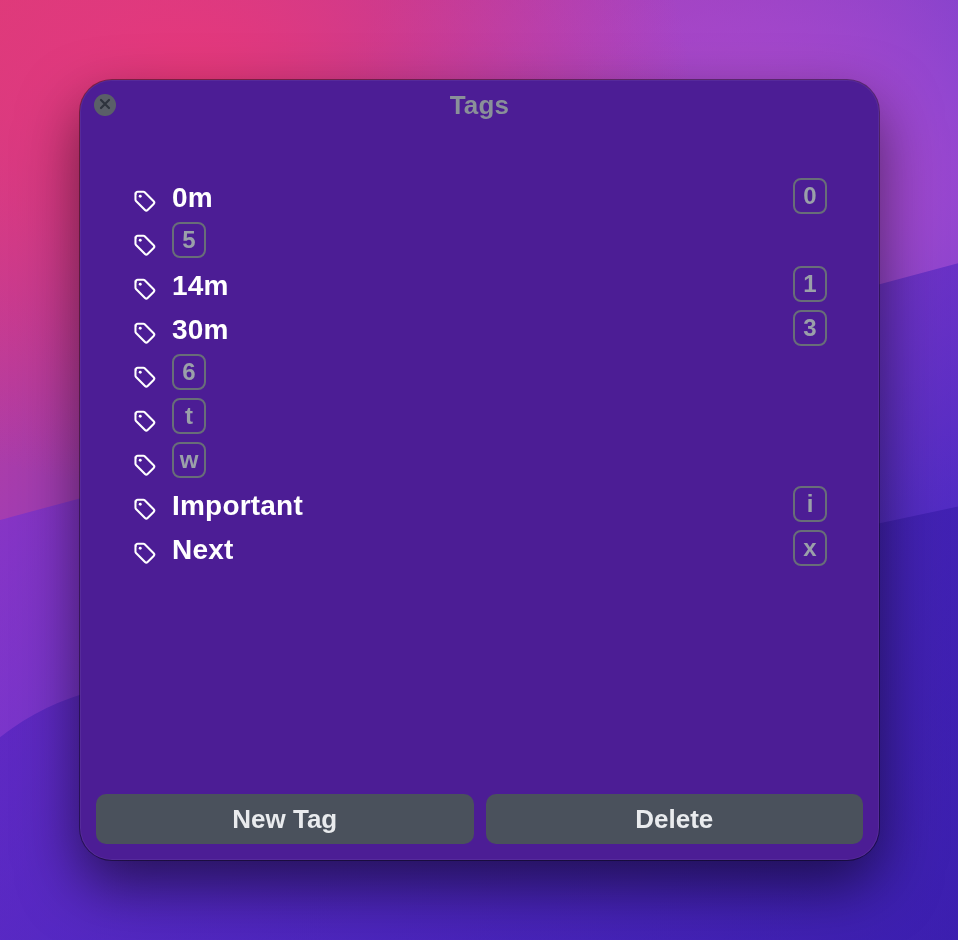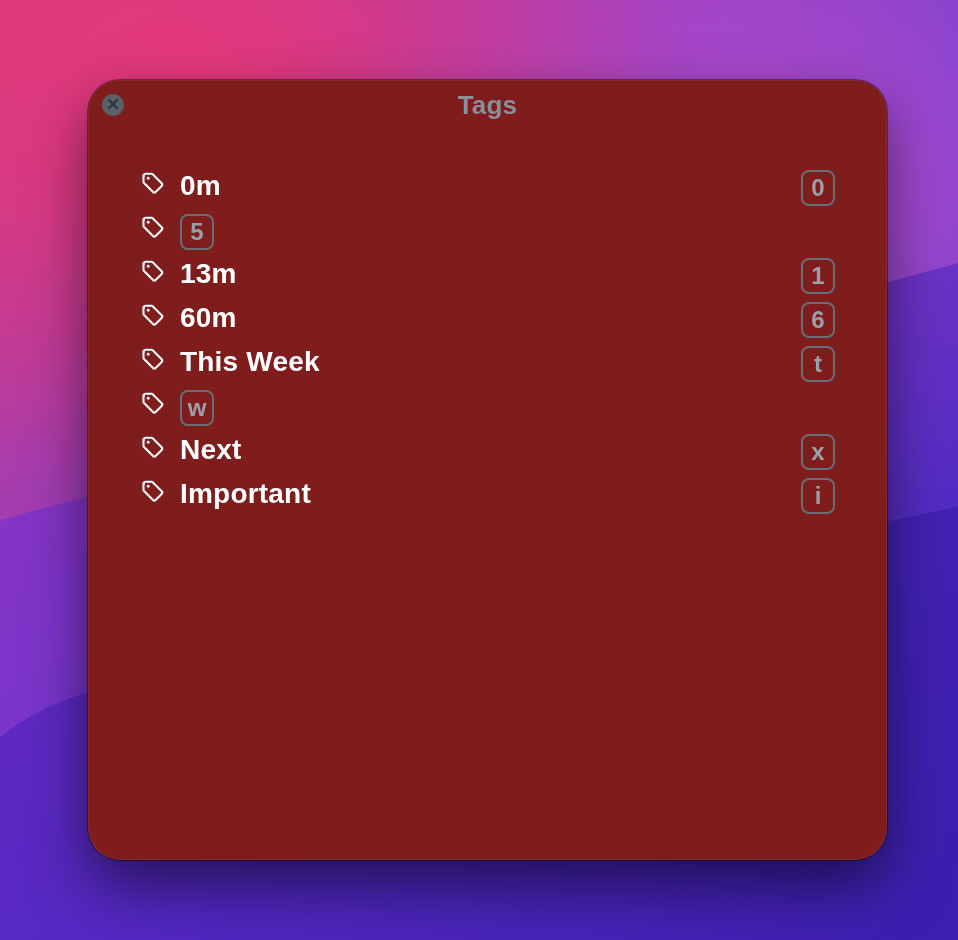--- a/index.html
+++ b/index.html
@@ -37,25 +37,25 @@
       top: 600px;
       width: 1300px;
       height: 600px;
       background: linear-gradient(120deg, rgba(70,30,190,0.5), rgba(40,20,150,0.5));
       transform: rotate(-12deg);
       border-top-left-radius: 260px;
     }
 
     .panel {
       position: absolute;
-      left: 88px;
+      left: 80px;
       top: 80px;
       width: 799px;
       height: 780px;
-      background: #7f1d1d;
+      background: #4c1d95;
       border-radius: 32px;
       box-shadow:
         0 0 0 1px rgba(0,0,0,0.4),
         0 25px 60px rgba(0,0,0,0.55),
         inset 0 0 0 1px rgba(255,255,255,0.06);
       display: flex;
       flex-direction: column;
       z-index: 10;
     }
 
@@ -91,21 +91,21 @@
       letter-spacing: 0.2px;
     }
 
     .tag-list {
       flex: 1;
       padding: 40px 52px 10px 52px;
       overflow: hidden;
     }
     .tag-row {
       display: flex;
-      align-items: flex-start;
+      align-items: flex-end;
       height: 44px;
       cursor: pointer;
     }
     .tag-icon {
       width: 26px;
       height: 26px;
       flex-shrink: 0;
       margin-right: 14px;
       display: flex;
       align-items: center;
@@ -197,76 +197,88 @@
       <span class="shortcut-key">5</span>
     </div>
 
     <div class="tag-row">
       <span class="tag-icon">
         <svg viewBox="0 0 24 24" fill="none">
             <path d="M3.5 5.2c0-.94.76-1.7 1.7-1.7h5.3c.45 0 .88.18 1.2.5l8.3 8.3c.66.66.66 1.74 0 2.4l-5.6 5.6c-.66.66-1.74.66-2.4 0l-8.3-8.3a1.7 1.7 0 0 1-.5-1.2V5.2Z" stroke="#ffffff" stroke-width="1.9"></path>
             <circle cx="7.6" cy="7.6" r="1.35" fill="#ffffff"></circle>
           </svg>
       </span>
-      <span class="tag-label">13m</span>
+      <span class="tag-label">14m</span>
       <span class="shortcut-key">1</span>
     </div>
 
-
-
-    <div class="tag-row">
-      <span class="tag-icon">
-        <svg viewBox="0 0 24 24" fill="none">
-            <path d="M3.5 5.2c0-.94.76-1.7 1.7-1.7h5.3c.45 0 .88.18 1.2.5l8.3 8.3c.66.66.66 1.74 0 2.4l-5.6 5.6c-.66.66-1.74.66-2.4 0l-8.3-8.3a1.7 1.7 0 0 1-.5-1.2V5.2Z" stroke="#ffffff" stroke-width="1.9"></path>
-            <circle cx="7.6" cy="7.6" r="1.35" fill="#ffffff"></circle>
-          </svg>
-      </span>
-      <span class="tag-label">60m</span>
+    <div class="tag-row">
+      <span class="tag-icon">
+        <svg viewBox="0 0 24 24" fill="none">
+            <path d="M3.5 5.2c0-.94.76-1.7 1.7-1.7h5.3c.45 0 .88.18 1.2.5l8.3 8.3c.66.66.66 1.74 0 2.4l-5.6 5.6c-.66.66-1.74.66-2.4 0l-8.3-8.3a1.7 1.7 0 0 1-.5-1.2V5.2Z" stroke="#ffffff" stroke-width="1.9"></path>
+            <circle cx="7.6" cy="7.6" r="1.35" fill="#ffffff"></circle>
+          </svg>
+      </span>
+      <span class="tag-label">30m</span>
+      <span class="shortcut-key">3</span>
+    </div>
+
+
+    <div class="tag-row">
+      <span class="tag-icon">
+        <svg viewBox="0 0 24 24" fill="none">
+            <path d="M3.5 5.2c0-.94.76-1.7 1.7-1.7h5.3c.45 0 .88.18 1.2.5l8.3 8.3c.66.66.66 1.74 0 2.4l-5.6 5.6c-.66.66-1.74.66-2.4 0l-8.3-8.3a1.7 1.7 0 0 1-.5-1.2V5.2Z" stroke="#ffffff" stroke-width="1.9"></path>
+            <circle cx="7.6" cy="7.6" r="1.35" fill="#ffffff"></circle>
+          </svg>
+      </span>
       <span class="shortcut-key">6</span>
     </div>
 
     <div class="tag-row">
       <span class="tag-icon">
         <svg viewBox="0 0 24 24" fill="none">
             <path d="M3.5 5.2c0-.94.76-1.7 1.7-1.7h5.3c.45 0 .88.18 1.2.5l8.3 8.3c.66.66.66 1.74 0 2.4l-5.6 5.6c-.66.66-1.74.66-2.4 0l-8.3-8.3a1.7 1.7 0 0 1-.5-1.2V5.2Z" stroke="#ffffff" stroke-width="1.9"></path>
             <circle cx="7.6" cy="7.6" r="1.35" fill="#ffffff"></circle>
           </svg>
       </span>
-      <span class="tag-label">This Week</span>
       <span class="shortcut-key">t</span>
     </div>
 
     <div class="tag-row">
       <span class="tag-icon">
         <svg viewBox="0 0 24 24" fill="none">
             <path d="M3.5 5.2c0-.94.76-1.7 1.7-1.7h5.3c.45 0 .88.18 1.2.5l8.3 8.3c.66.66.66 1.74 0 2.4l-5.6 5.6c-.66.66-1.74.66-2.4 0l-8.3-8.3a1.7 1.7 0 0 1-.5-1.2V5.2Z" stroke="#ffffff" stroke-width="1.9"></path>
             <circle cx="7.6" cy="7.6" r="1.35" fill="#ffffff"></circle>
           </svg>
       </span>
       <span class="shortcut-key">w</span>
+    </div>
+
+    <div class="tag-row">
+      <span class="tag-icon">
+        <svg viewBox="0 0 24 24" fill="none">
+            <path d="M3.5 5.2c0-.94.76-1.7 1.7-1.7h5.3c.45 0 .88.18 1.2.5l8.3 8.3c.66.66.66 1.74 0 2.4l-5.6 5.6c-.66.66-1.74.66-2.4 0l-8.3-8.3a1.7 1.7 0 0 1-.5-1.2V5.2Z" stroke="#ffffff" stroke-width="1.9"></path>
+            <circle cx="7.6" cy="7.6" r="1.35" fill="#ffffff"></circle>
+          </svg>
+      </span>
+      <span class="tag-label">Important</span>
+      <span class="shortcut-key">i</span>
     </div>
 
     <div class="tag-row">
       <span class="tag-icon">
         <svg viewBox="0 0 24 24" fill="none">
             <path d="M3.5 5.2c0-.94.76-1.7 1.7-1.7h5.3c.45 0 .88.18 1.2.5l8.3 8.3c.66.66.66 1.74 0 2.4l-5.6 5.6c-.66.66-1.74.66-2.4 0l-8.3-8.3a1.7 1.7 0 0 1-.5-1.2V5.2Z" stroke="#ffffff" stroke-width="1.9"></path>
             <circle cx="7.6" cy="7.6" r="1.35" fill="#ffffff"></circle>
           </svg>
       </span>
       <span class="tag-label">Next</span>
       <span class="shortcut-key">x</span>
     </div>
 
-    <div class="tag-row">
-      <span class="tag-icon">
-        <svg viewBox="0 0 24 24" fill="none">
-            <path d="M3.5 5.2c0-.94.76-1.7 1.7-1.7h5.3c.45 0 .88.18 1.2.5l8.3 8.3c.66.66.66 1.74 0 2.4l-5.6 5.6c-.66.66-1.74.66-2.4 0l-8.3-8.3a1.7 1.7 0 0 1-.5-1.2V5.2Z" stroke="#ffffff" stroke-width="1.9"></path>
-            <circle cx="7.6" cy="7.6" r="1.35" fill="#ffffff"></circle>
-          </svg>
-      </span>
-      <span class="tag-label">Important</span>
-      <span class="shortcut-key">i</span>
-    </div>
-
   </div>
 
+  <div class="footer">
+    <button class="footer-btn">New Tag</button>
+    <button class="footer-btn">Delete</button>
+  </div>
 
 </div>
 
 </body></html>

